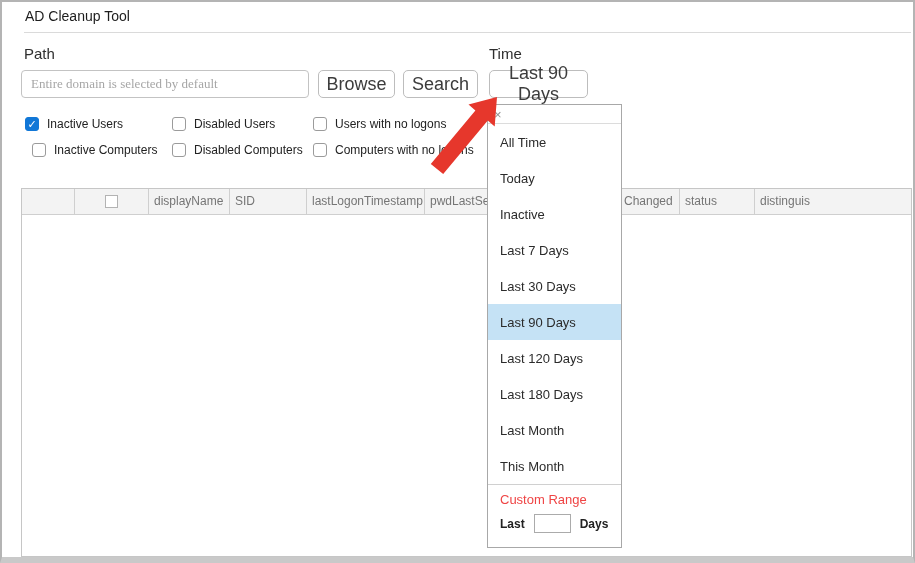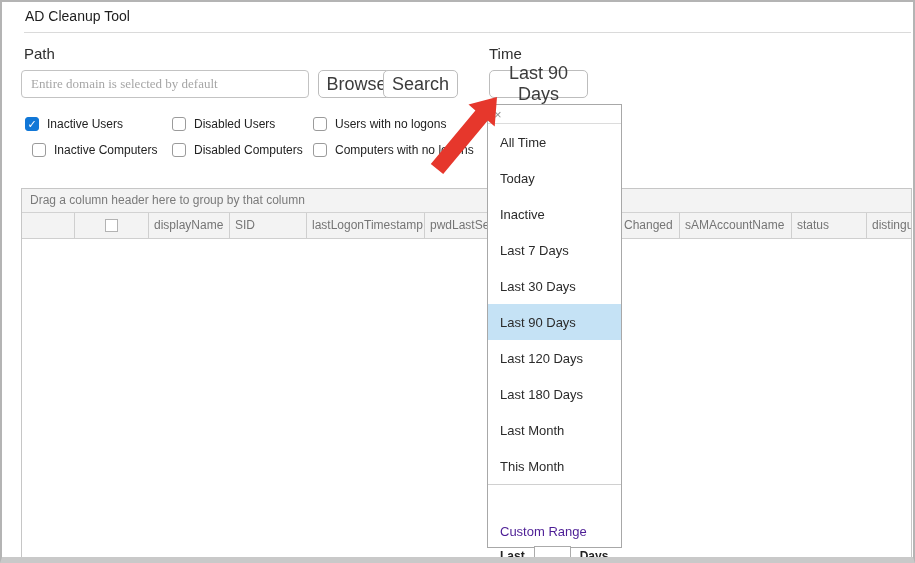--- a/index.html
+++ b/index.html
@@ -36,21 +36,21 @@
   .path-input::placeholder { color:#a6a6a6; }
 
   .btn {
     position:absolute; top:70px; height:28px;
     background:#fff; border:1px solid #bdbdbd; border-radius:5px;
     font-family:"Liberation Sans",sans-serif;
     font-size:18px; color:#3c3c3c; cursor:pointer;
     display:flex; align-items:center; justify-content:center;
   }
   .btn-browse { left:318px; width:77px; }
-  .btn-search { left:383px; width:75px;text-align:right; }
+  .btn-search { left:403px; width:75px;text-align:right; }
   .btn-time   { left:489px; width:99px; }
 
   .cb {
     position:absolute; height:16px; display:flex; align-items:center; cursor:pointer;
   }
   .cb-box {
     width:14px; height:14px; border:1px solid #9b9b9b; border-radius:3px;
     background:#fff; flex:0 0 auto;
     display:flex; align-items:center; justify-content:center;
   }
@@ -104,21 +104,21 @@
   .dd-items { }
   .dd-item {
     height:36px; display:flex; align-items:center; padding-left:12px;
     font-size:13px; color:#2b2b2b; cursor:pointer; white-space:nowrap;
   }
   .dd-item.selected { background:var(--selection_blue); }
   .dd-custom {
     border-top:1px solid #d0d0d0; padding-top:7px;
   }
   .dd-custom-title {
-    font-size:13px; color:#4c1d95; padding-left:12px; margin-bottom:7px;margin-top:32px;
+    font-size:13px; color:#ef4444; padding-left:12px; margin-bottom:7px;
   }
   .dd-custom-row {
     display:flex; align-items:center; padding-left:12px;
   }
   .dd-custom-word { font-size:12px; font-weight:bold; color:#222; }
   .dd-custom-input {
     width:37px; height:19px; border:1px solid #ababab; margin:0 9px;
     font-family:"Liberation Sans",sans-serif; font-size:12px; padding:0 3px;
     outline:none;
   }
@@ -164,34 +164,30 @@
 <div class="cb" style="left:172px; top:142px;">
   <span class="cb-box"></span>
   <span class="cb-label">Disabled Computers</span>
 </div>
 <div class="cb" style="left:313px; top:142px;">
   <span class="cb-box"></span>
   <span class="cb-label">Computers with no logons</span>
 </div>
 
 <div class="grid">
-  <div class="group-panel">
-    <span>Drag a column header here to group by that column</span>
-  </div>
   <div class="header-row">
     <div class="hcell first" style="width:52px;"></div>
     <div class="hcell hcell-check" style="width:74px;">
       <span class="hcheckbox"></span>
     </div>
     <div class="hcell" style="width:81px;">displayName</div>
     <div class="hcell" style="width:77px;">SID</div>
     <div class="hcell" style="width:118px;">lastLogonTimestamp</div>
     <div class="hcell" style="width:194px;">pwdLastSet</div>
     <div class="hcell" style="width:61px;">Changed</div>
-    <div class="hcell" style="width:112px;">sAMAccountName</div>
     <div class="hcell" style="width:75px;">status</div>
     <div class="hcell" style="flex:1 1 auto;">distinguis</div>
   </div>
   <div class="grid-body"></div>
 </div>
 
 <div class="dropdown">
   <div class="dd-close-row">
     <span class="dd-close">×</span>
   </div>

